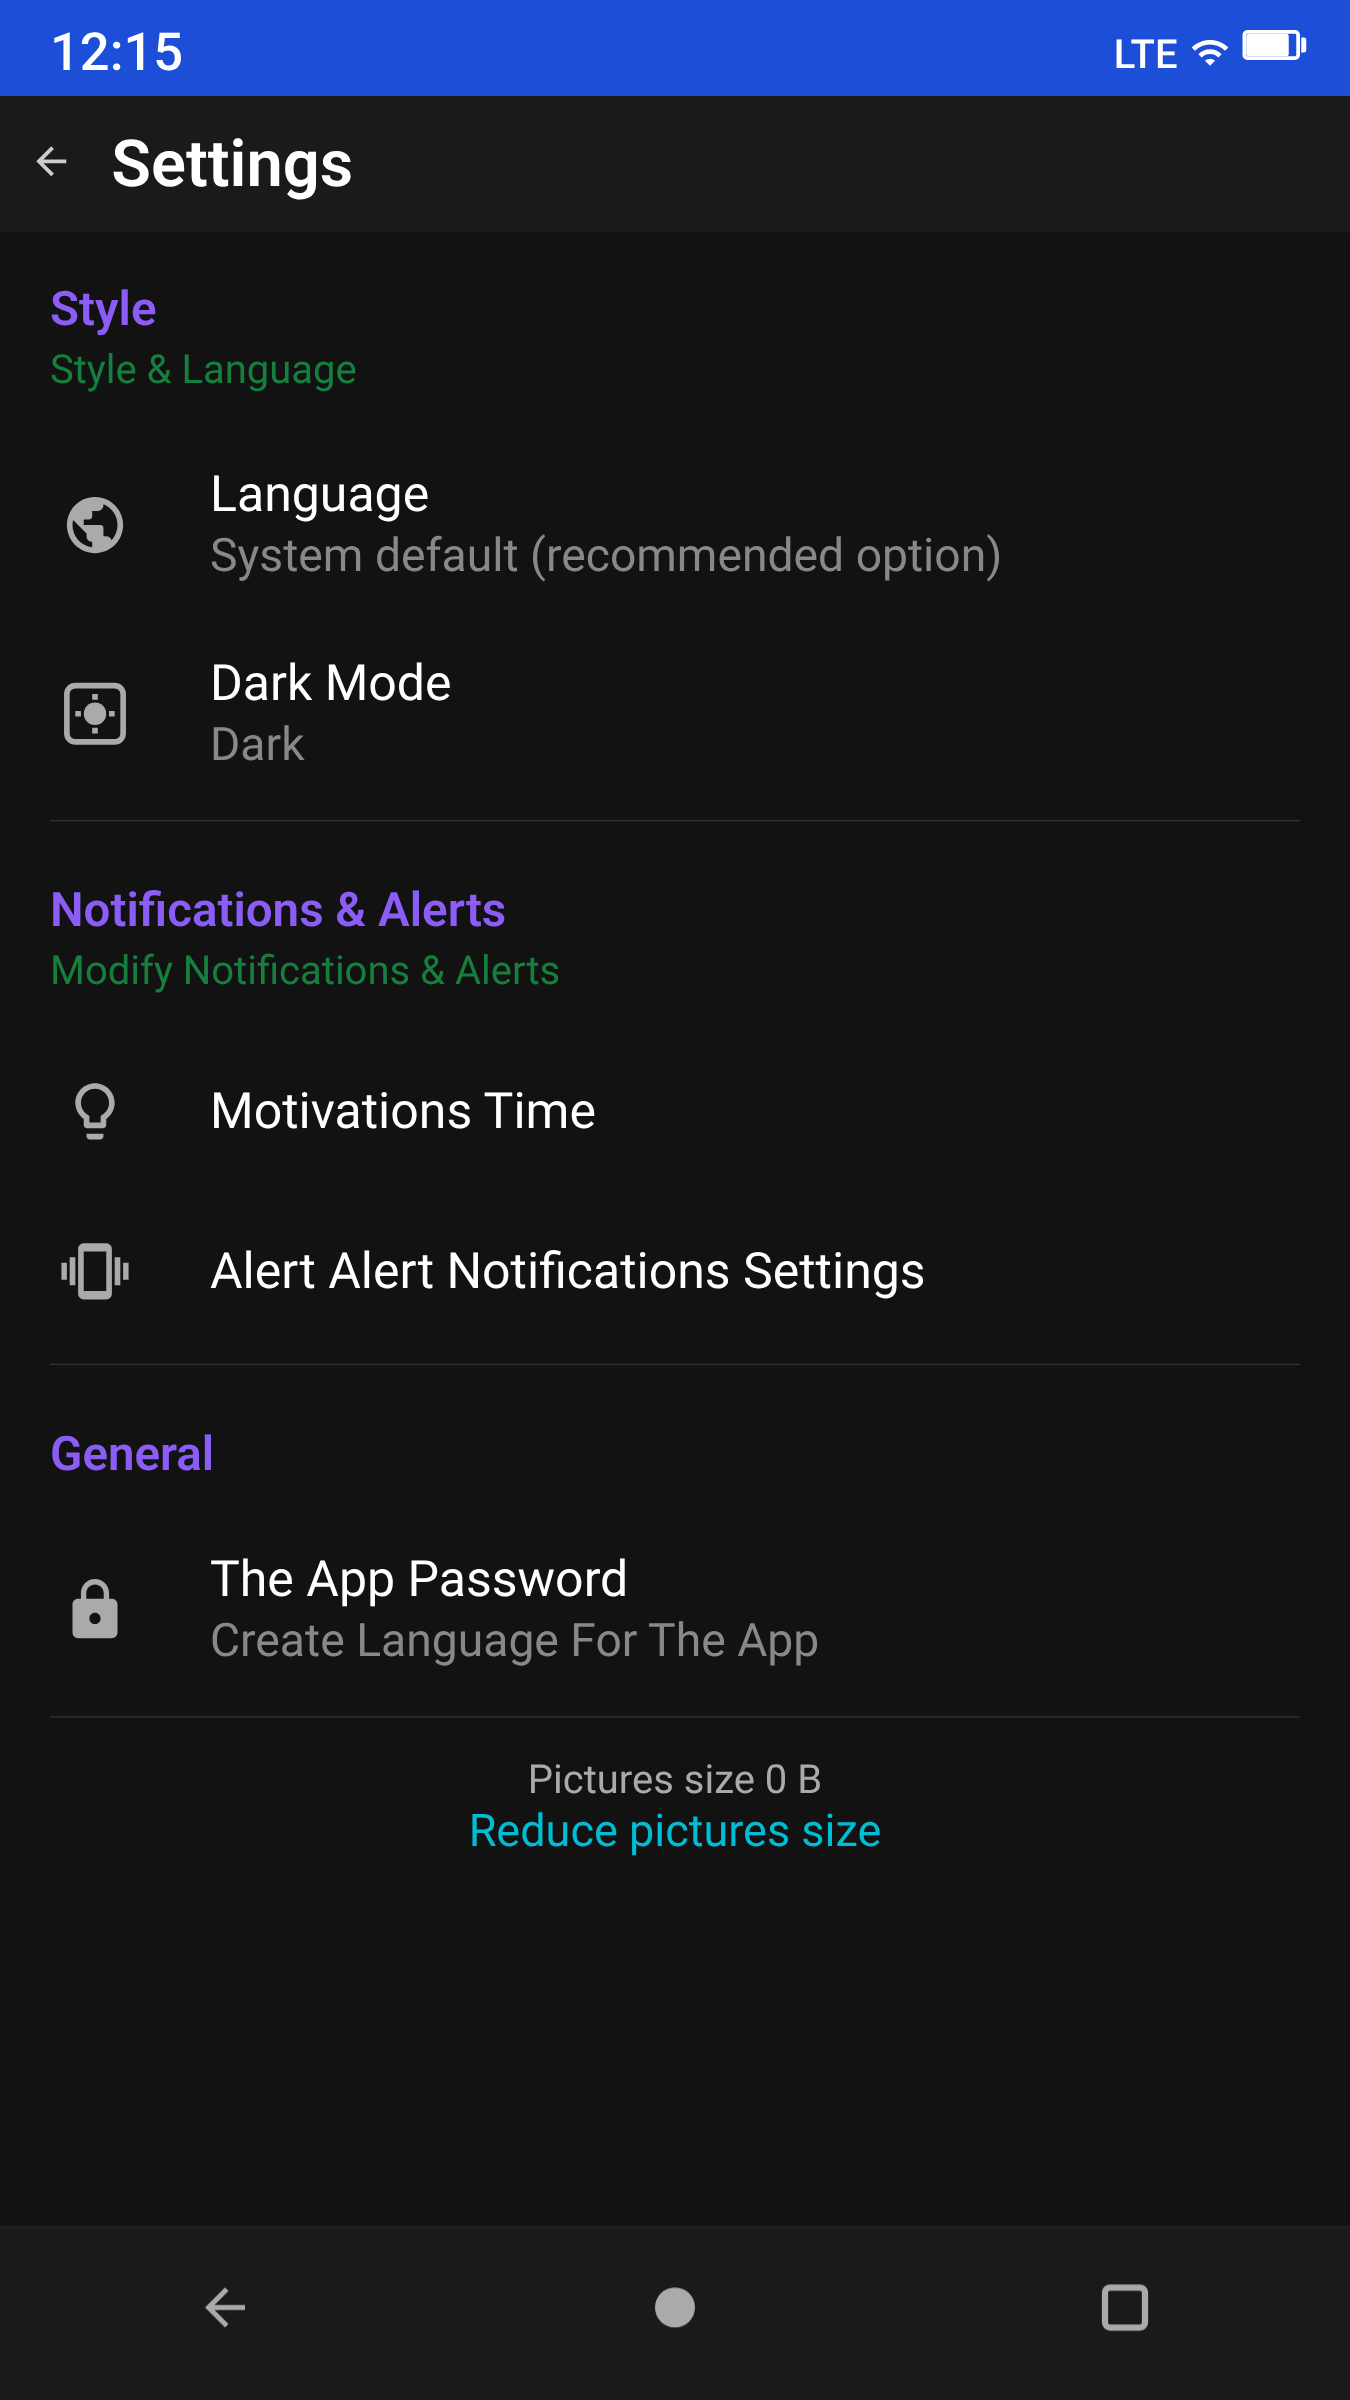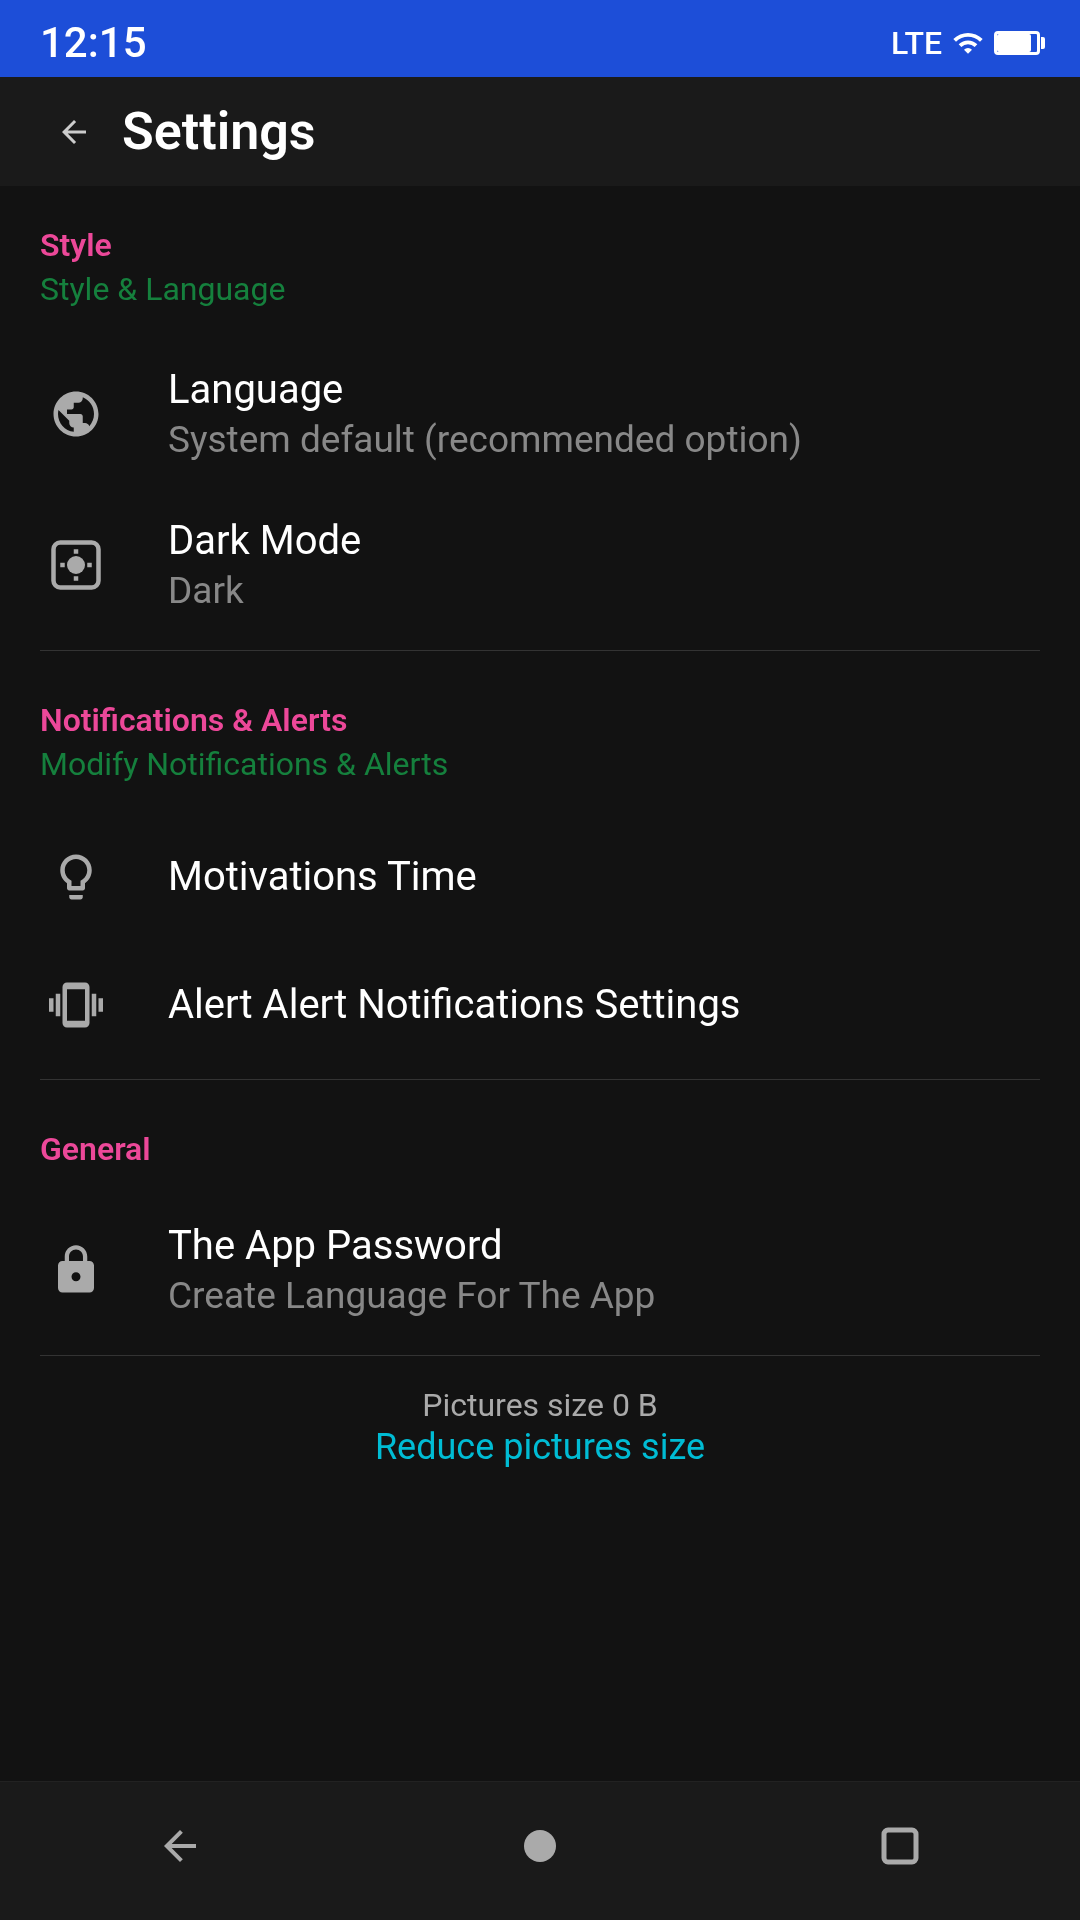--- a/index.html
+++ b/index.html
@@ -22,21 +22,21 @@
       padding: 18px 40px 10px 40px;
       background: #1d4ed8;
     }
     .status-time {
       font-size: 42px;
       font-weight: 500;
       color: #fff;
     }
     .status-icons {
       display: flex;
-      align-items: center;
+      align-items: flex-start;
       gap: 10px;
     }
     .status-icons span {
       color: #fff;
       font-size: 32px;
       font-weight: 500;
     }
     .battery-body {
       width: 46px;
       height: 24px;
@@ -59,22 +59,22 @@
     .battery-fill {
       background: #fff;
       height: 100%;
       width: 85%;
       border-radius: 2px;
     }
 
     
     .app-bar {
       display: flex;
-      align-items: center;
-      padding: 24px 30px 24px 46px;
+      align-items: flex-start;
+      padding: 24px 30px 24px 13px;
       background: #1a1a1a;
     }
     .back-button {
       background: none;
       border: none;
       color: #ccc;
       cursor: pointer;
       padding: 10px;
       display: flex;
       align-items: center;
@@ -94,23 +94,23 @@
     
     .content {
       padding: 0;
     }
 
     
     .section {
       padding: 40px 40px 20px 40px;
     }
     .section-title {
-      font-size: 32px;
+      font-size: 38px;
       font-weight: 600;
-      color: #ec4899;
+      color: #8b5cf6;
       margin-bottom: 6px;
     }
     .section-subtitle {
       font-size: 32px;
       color: #15803d;
       margin-bottom: 10px;
     }
 
     
     .setting-item {

